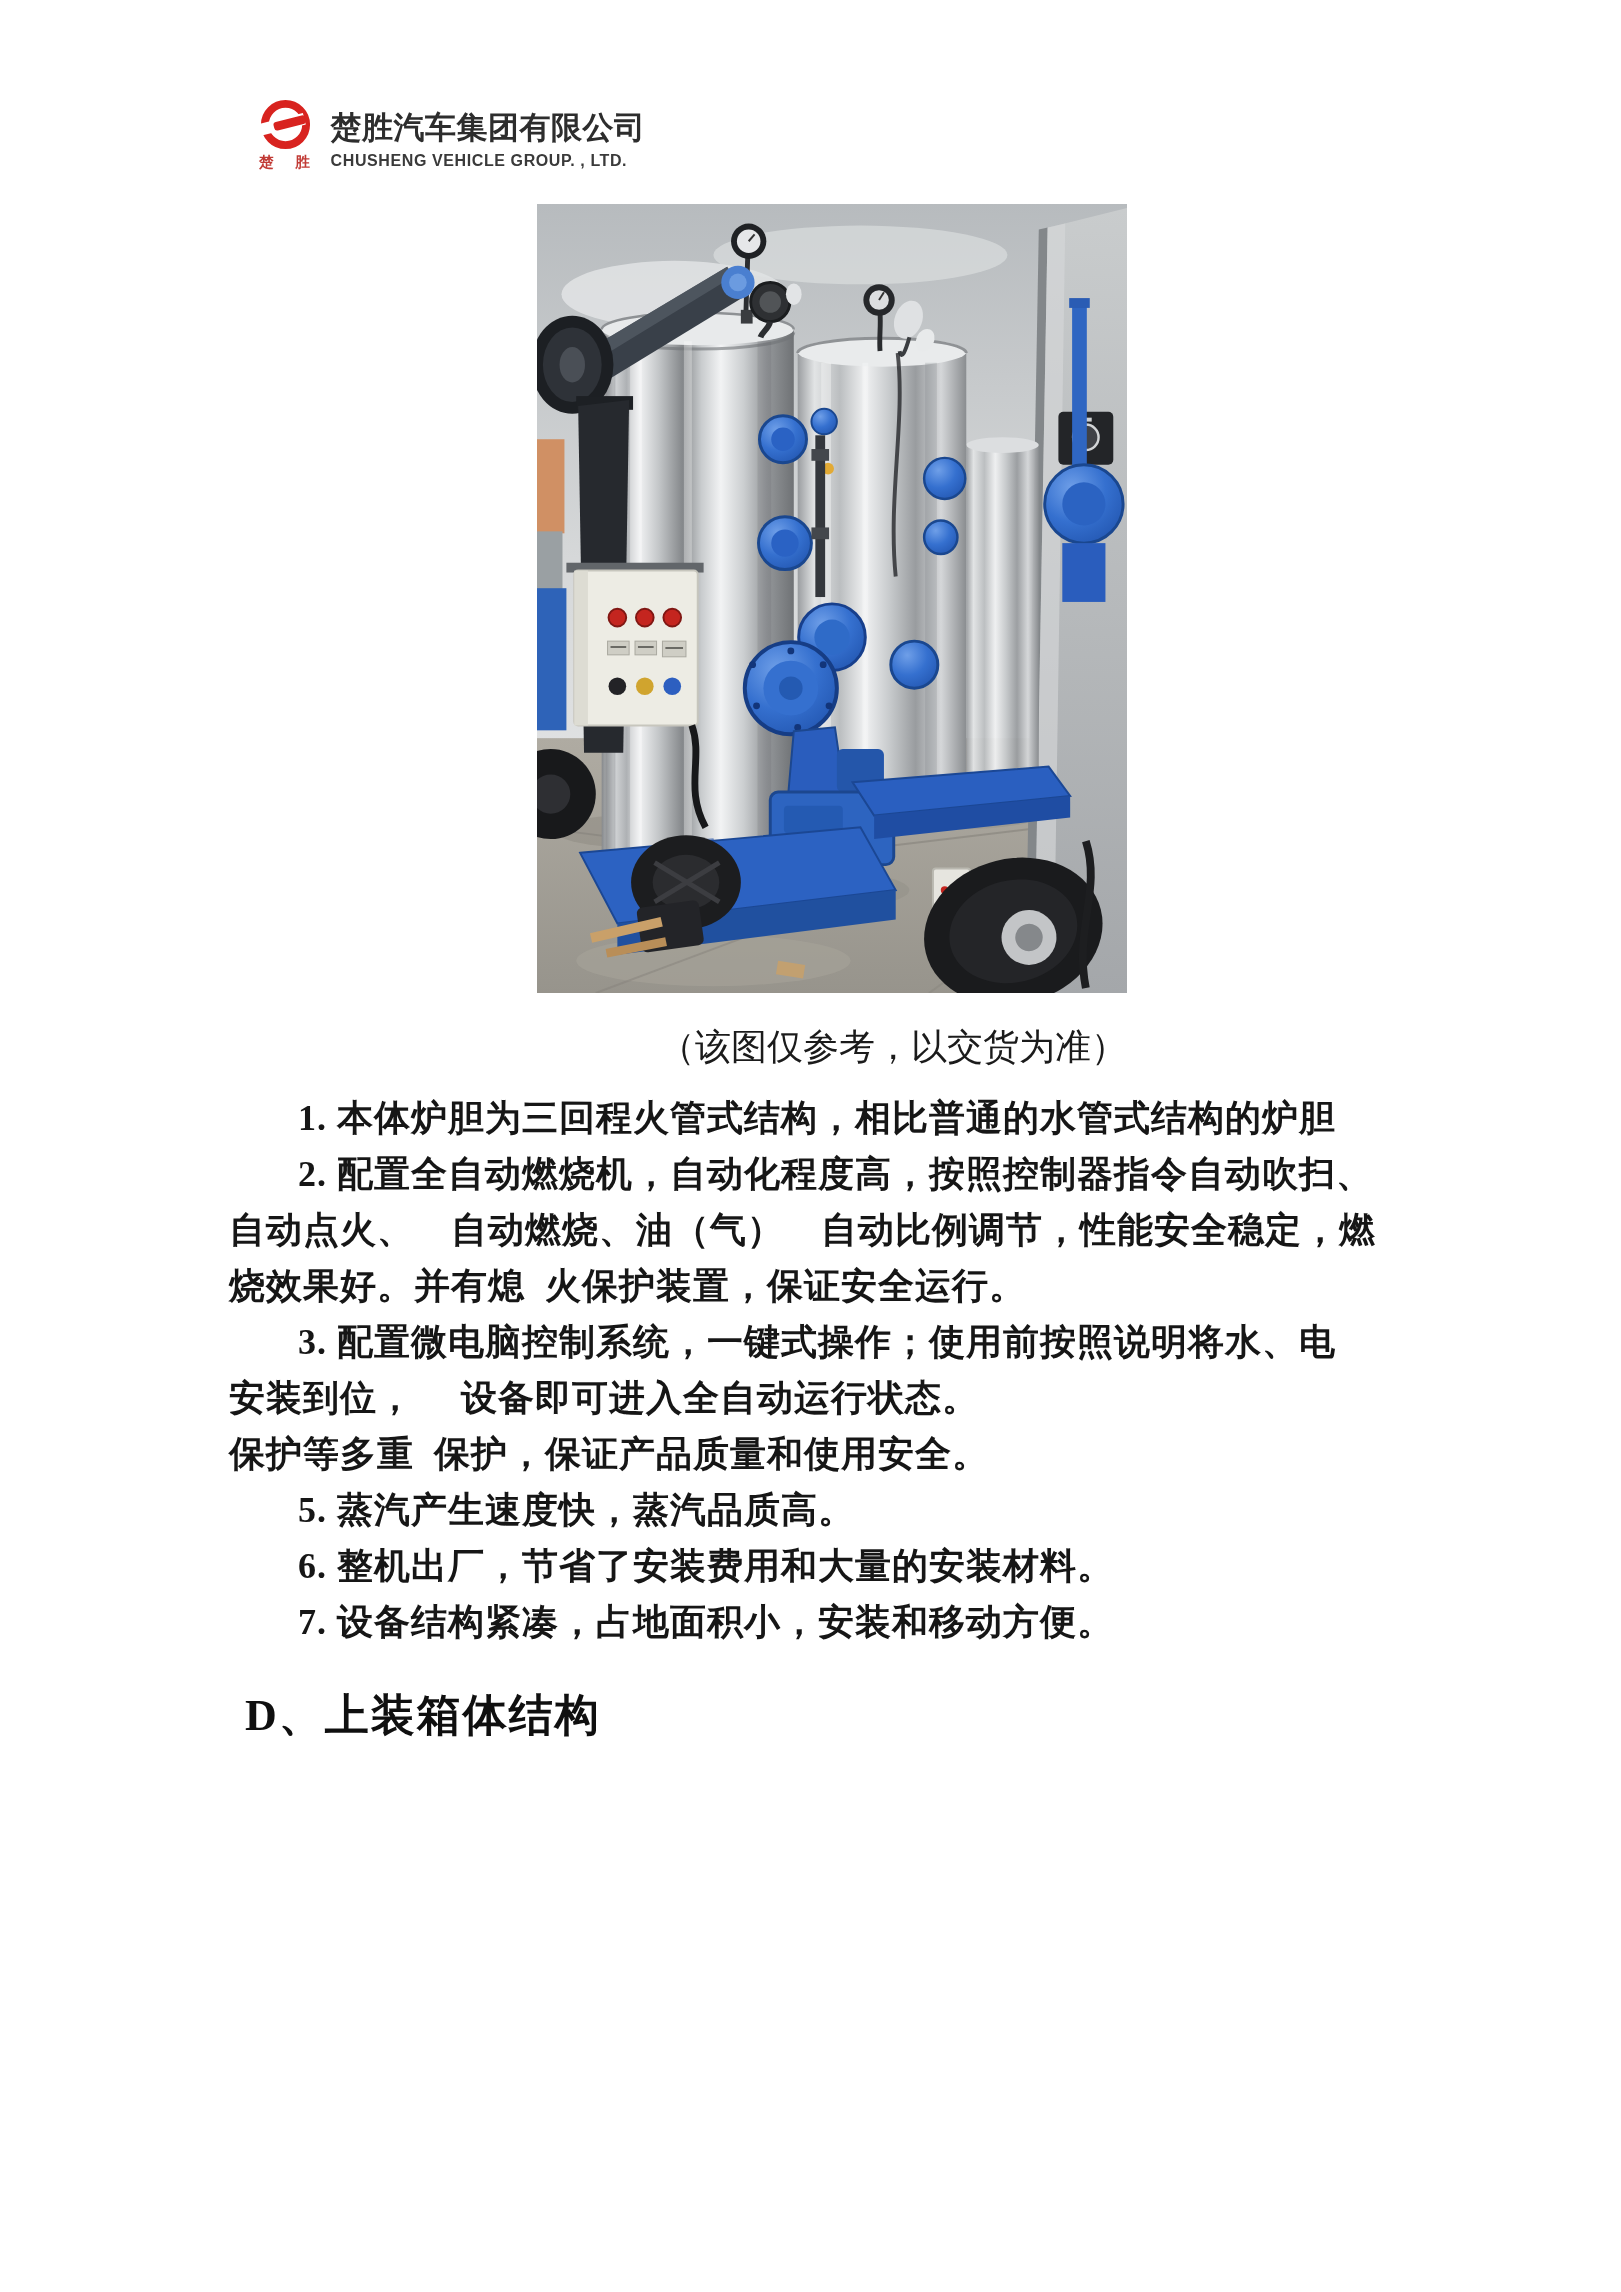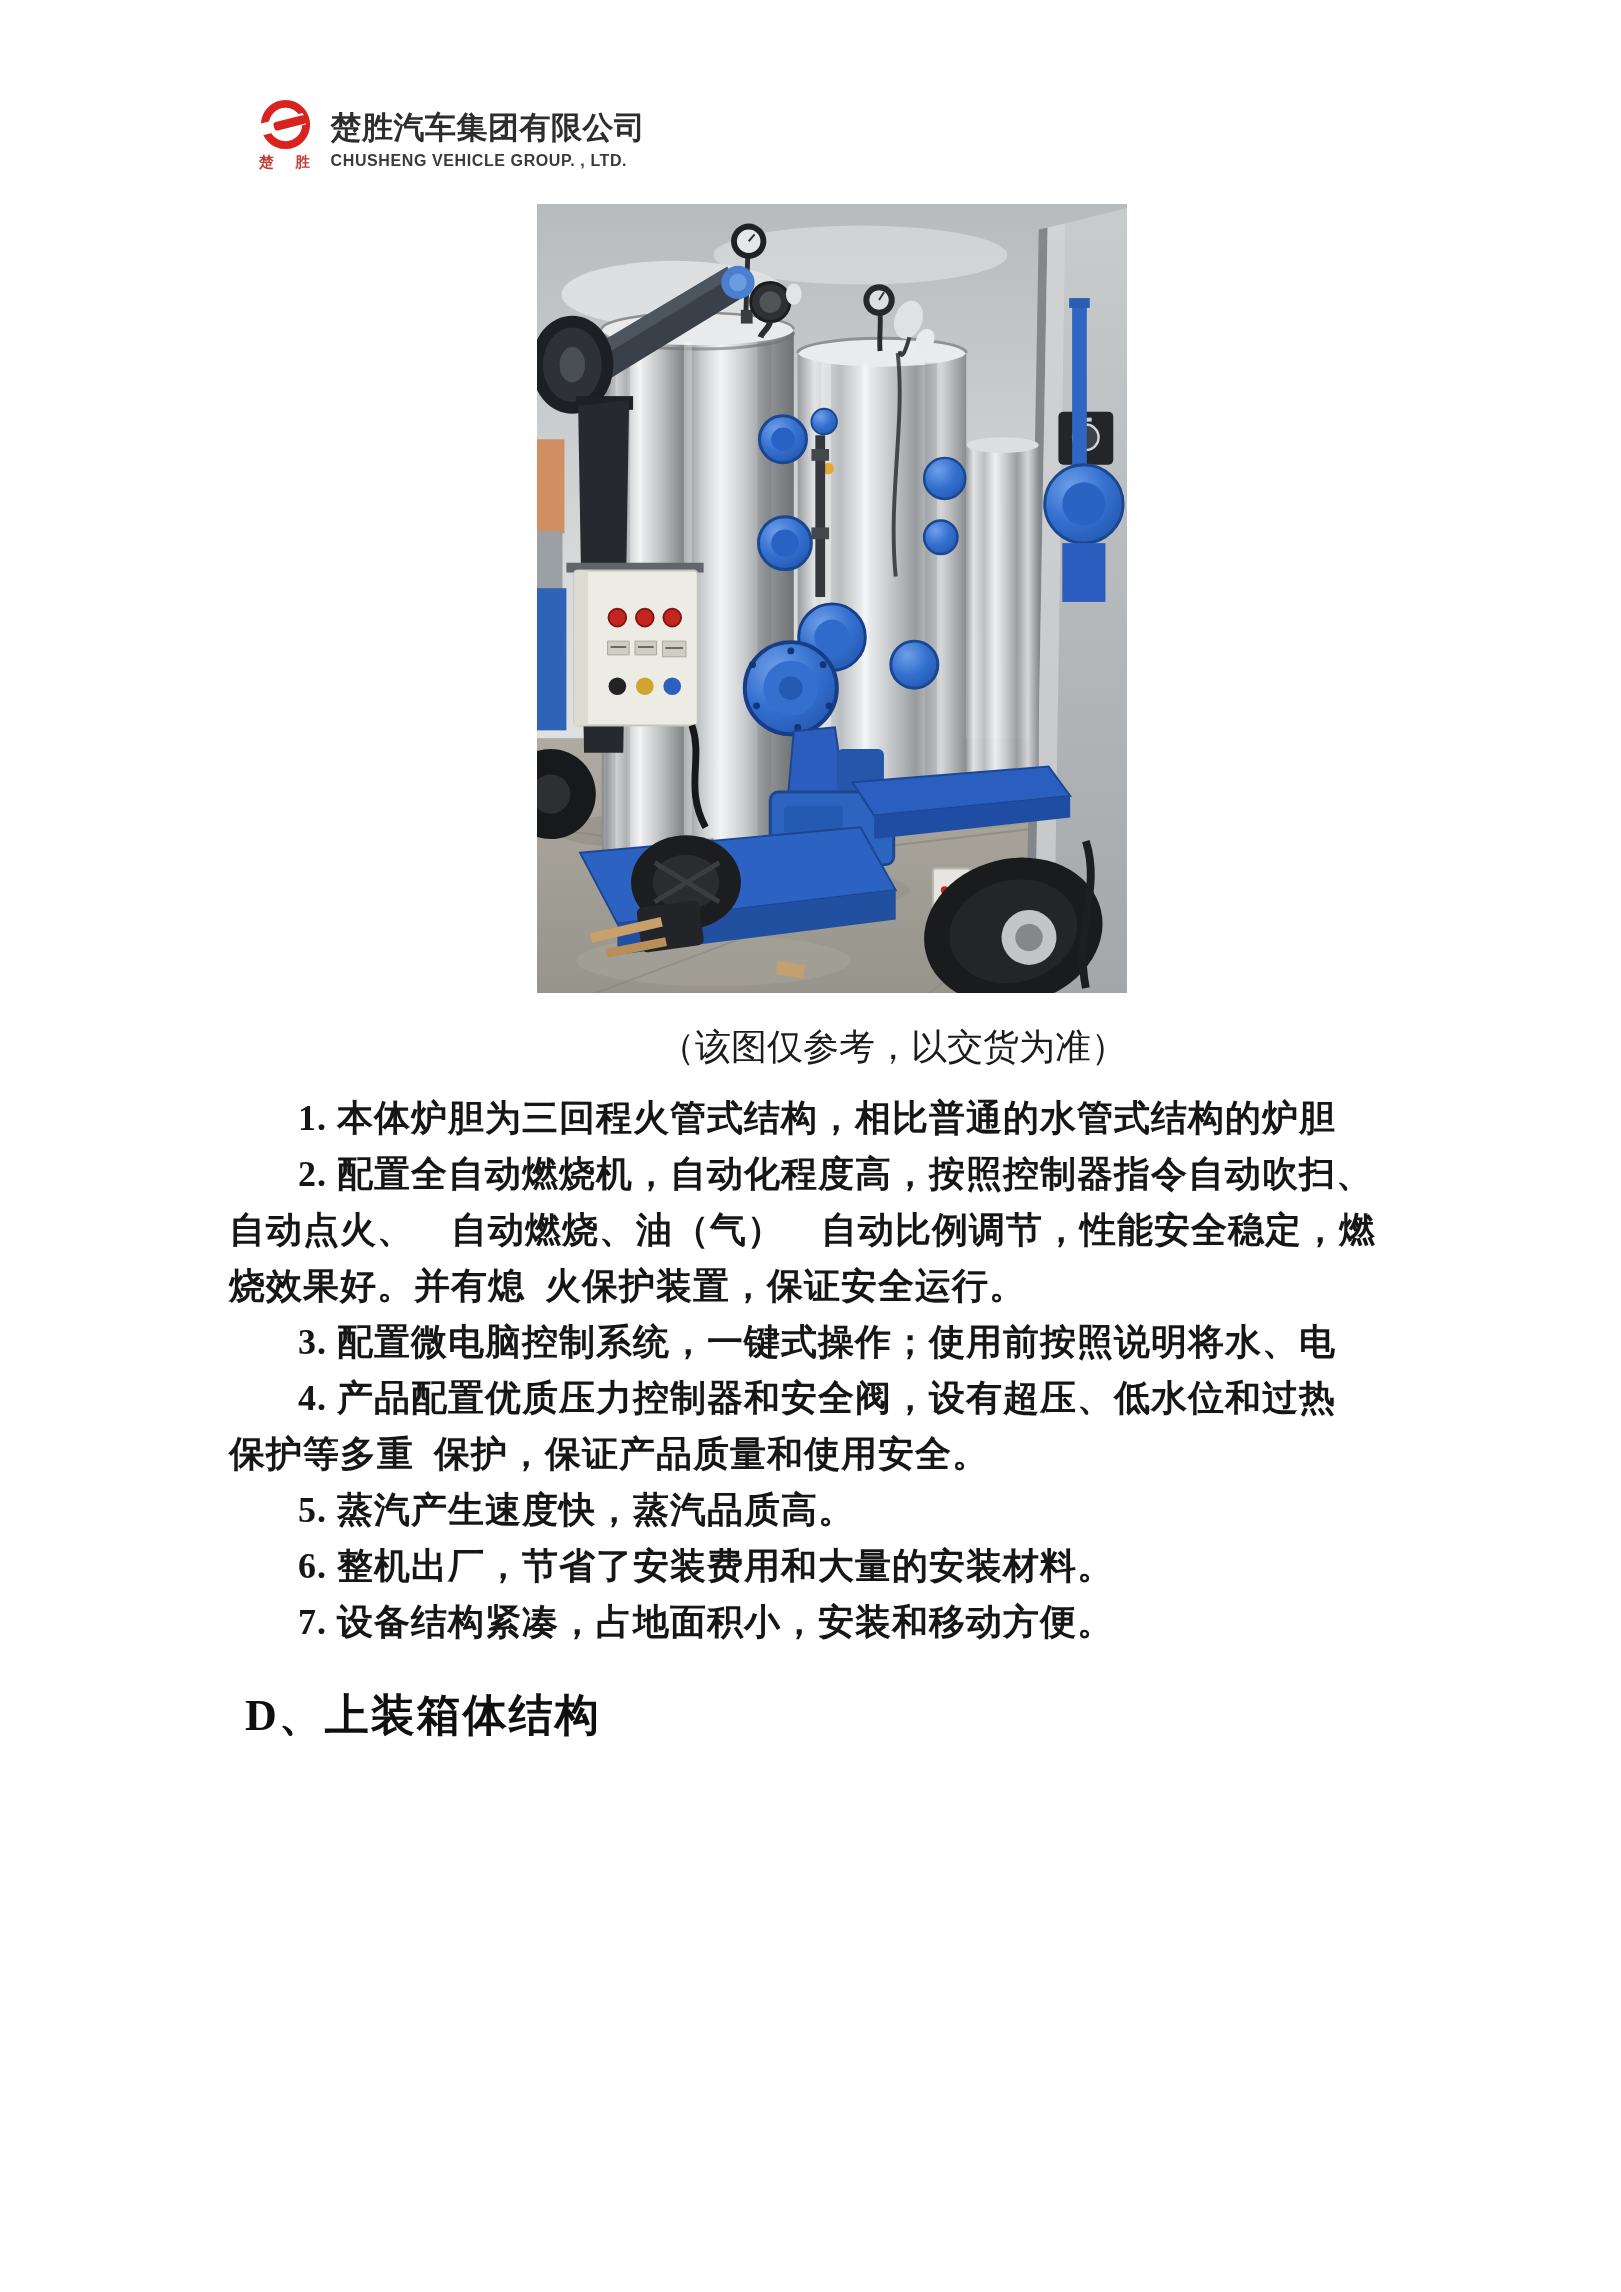--- a/index.html
+++ b/index.html
@@ -295,21 +295,21 @@
   </figure>
 
   <div class="caption abs">（该图仅参考，以交货为准）</div>
 
   <main class="features abs">
     <div class="line indent">1. 本体炉胆为三回程火管式结构，相比普通的水管式结构的炉胆</div>
     <div class="line indent">2. 配置全自动燃烧机，自动化程度高，按照控制器指令自动吹扫、</div>
     <div class="line">自动点火、　自动燃烧、油（气）　自动比例调节，性能安全稳定，燃</div>
     <div class="line">烧效果好。并有熄  火保护装置，保证安全运行。</div>
     <div class="line indent">3. 配置微电脑控制系统，一键式操作；使用前按照说明将水、电</div>
-    <div class="line indent">4. 产品配置优质压力控制器和安全阀，设有超压、低水位和过热</div>
+    <div class="line">安装到位，　 设备即可进入全自动运行状态。</div>
     <div class="line">保护等多重  保护，保证产品质量和使用安全。</div>
     <div class="line indent">5. 蒸汽产生速度快，蒸汽品质高。</div>
     <div class="line indent">6. 整机出厂，节省了安装费用和大量的安装材料。</div>
     <div class="line indent">7. 设备结构紧凑，占地面积小，安装和移动方便。</div>
   </main>
 
   <h2 class="section-heading abs">D、上装箱体结构</h2>
 
 </div>
 

